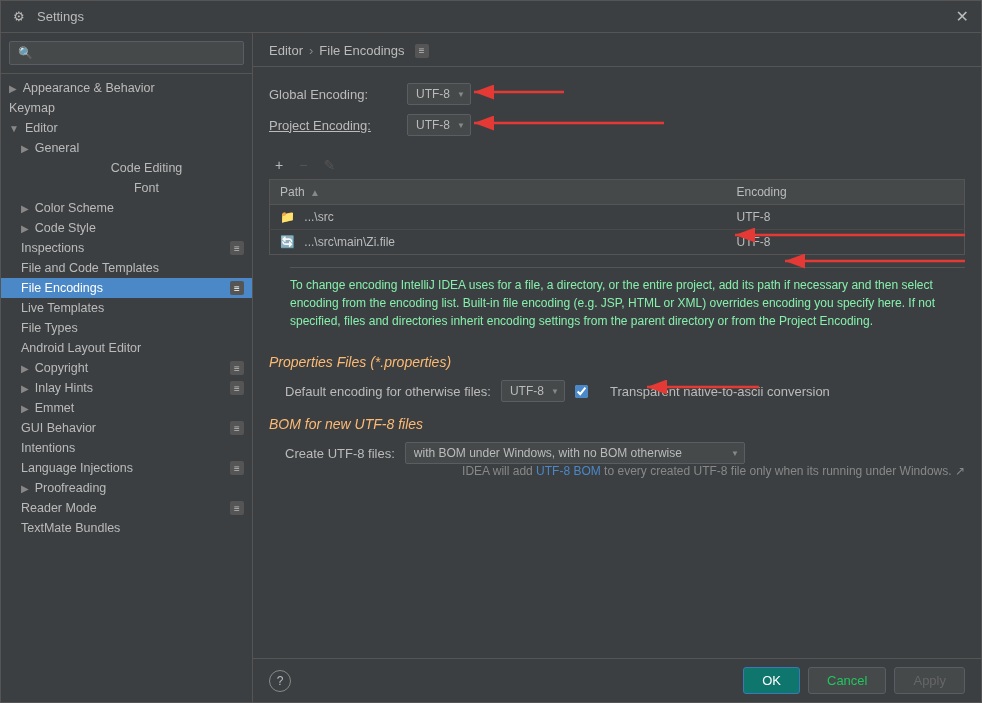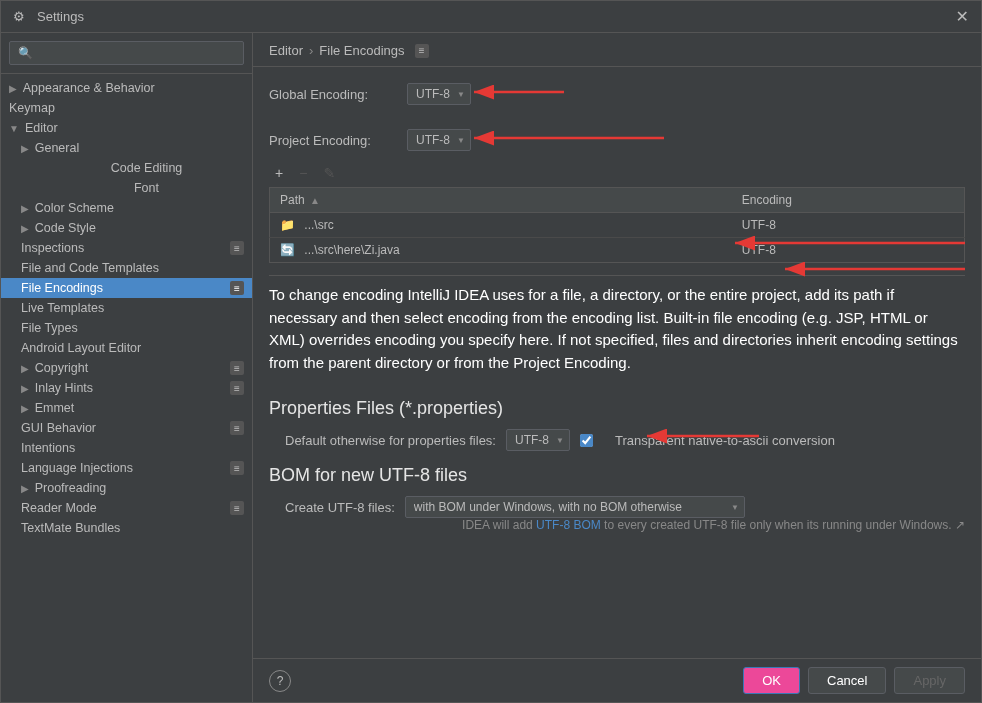--- a/index.html
+++ b/index.html
@@ -259,33 +259,35 @@
       border-bottom: 1px solid #4a4a4a;
       color: #bbbbbb;
     }
 
     .path-table tr:last-child td { border-bottom: none; }
 
     .sort-arrow { font-size: 10px; color: #888; margin-left: 2px; }
 
     
     .info-text {
-      color: #ffffff;
-      font-size: 15px;
+      color: #86efac;
+      font-size: 12px;
       line-height: 1.5;
       margin-bottom: 16px;
       padding: 8px 0;
       border-top: 1px solid #555;
+      margin-left: 21px;
     }
 
     
     .section-title {
-      color: #e5e5e5;
-      font-size: 18px;
+      color: #fdba74;
+      font-size: 14px;
       margin-bottom: 10px;
+      font-style: italic;
     }
 
     .props-row {
       display: flex;
       align-items: center;
       gap: 10px;
       margin-bottom: 8px;
       padding-left: 16px;
     }
 
@@ -349,28 +351,28 @@
 
     .btn {
       padding: 5px 18px;
       border-radius: 3px;
       cursor: pointer;
       font-size: 13px;
       border: 1px solid #555;
     }
 
     .btn-primary {
-      background: #ec4899;
+      background: #0f766e;
       color: #fff;
       border-color: #3a78b7;
     }
 
     .btn-default {
       background: #45494a;
-      color: #ffffff;
+      color: #22c55e;
       border-color: #5a5d63;
     }
 
     .btn-default.disabled {
       color: #666;
       cursor: default;
     }
   </style>
 </head>
 <body>
@@ -509,21 +511,21 @@
       <div class="breadcrumb">
         <span>Editor</span>
         <span class="breadcrumb-separator">›</span>
         <span class="breadcrumb-active">File Encodings</span>
         <span class="breadcrumb-badge">≡</span>
       </div>
 
       <div class="content-area">
 
         
-        <div style="position:relative; display:inline-flex; align-items:center; margin-bottom:24px; width:100%;">
+        <div style="position:relative; display:inline-flex; align-items:center; margin-bottom:9px; width:100%;">
           <div class="form-row" style="margin-bottom:0;">
             <span class="form-label">Global Encoding:</span>
             <div class="select-wrapper">
               <select class="select-dropdown">
                 <option>UTF-8</option>
               </select>
             </div>
           </div>
 
           <svg style="position:absolute; left:185px; top:-6px;" width="120" height="30">
@@ -531,21 +533,21 @@
               <marker id="arrowhead1" markerWidth="8" markerHeight="6" refX="8" refY="3" orient="auto">
                 <polygon points="0 0, 8 3, 0 6" fill="#e53935"></polygon>
               </marker>
             </defs>
             <line x1="110" y1="15" x2="20" y2="15" stroke="#e53935" stroke-width="2.5" marker-end="url(#arrowhead1)"></line>
           </svg>
         </div>
 
         
         <div style="position:relative; display:inline-flex; align-items:center; margin-bottom:12px; width:100%;">
-          <div class="form-row" style="margin-bottom:0;">
+          <div class="form-row" style="margin-bottom:7px;text-decoration:underline;">
             <span class="form-label">Project Encoding:</span>
             <div class="select-wrapper">
               <select class="select-dropdown">
                 <option>UTF-8</option>
               </select>
             </div>
           </div>
 
           <svg style="position:absolute; left:185px; top:-6px;" width="220" height="30">
             <defs>
@@ -584,21 +586,21 @@
                   <span style="color:#4a90e2; margin-right:6px;">📁</span>
                   <span>...\src</span>
                 </td>
                 <td>
                   <span>UTF-8</span>
                 </td>
               </tr>
               <tr>
                 <td>
                   <span style="color:#4a90e2; margin-right:6px;">🔄</span>
-                  <span>...\src\here\Zi.java</span>
+                  <span>...\src\main\Zi.file</span>
                 </td>
                 <td>
                   <span>UTF-8</span>
                 </td>
               </tr>
             </tbody>
           </table>
 
           <svg style="position:absolute; right:-10px; top:44px; pointer-events:none;" width="250" height="25">
             <defs>
@@ -618,21 +620,21 @@
           </svg>
         </div>
 
         
         <div class="info-text">To change encoding IntelliJ IDEA uses for a file, a directory, or the entire project, add its path if necessary and then select encoding from the encoding list. Built-in file encoding (e.g. JSP, HTML or XML) overrides encoding you specify here. If not specified, files and directories inherit encoding settings from the parent directory or from the Project Encoding.</div>
 
         
         <div class="section-title">Properties Files (*.properties)</div>
         <div style="position:relative;">
           <div class="props-row">
-            <span class="form-label">Default otherwise for properties files:</span>
+            <span class="form-label">Default encoding for otherwise files:</span>
             <div class="select-wrapper">
               <select class="select-dropdown">
                 <option>UTF-8</option>
               </select>
             </div>
             <div class="checkbox-row">
               <input type="checkbox" class="checkbox-input" id="transparent-cb" checked="" style="">
               <label for="transparent-cb">Transparent native-to-ascii conversion</label>
             </div>
           </div>

